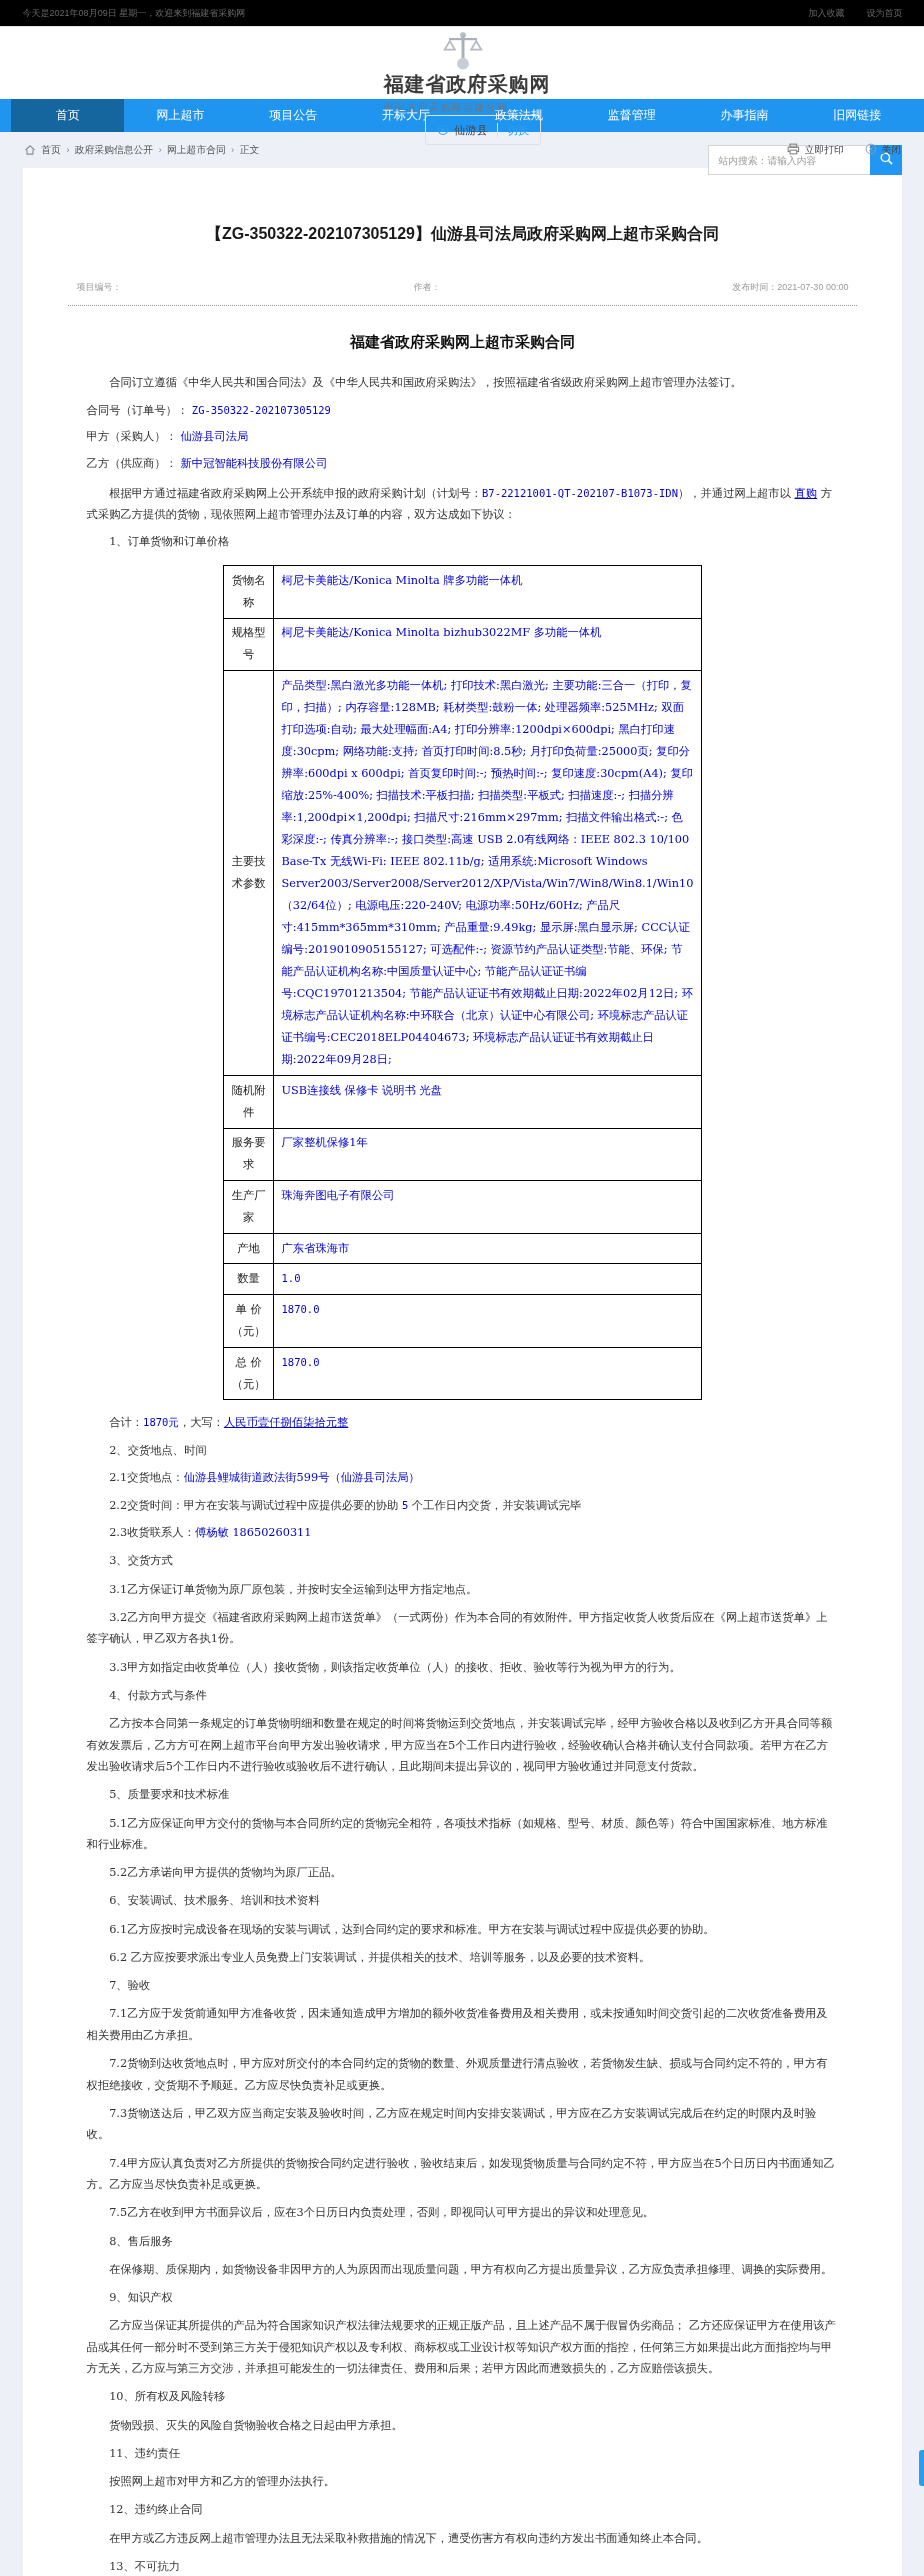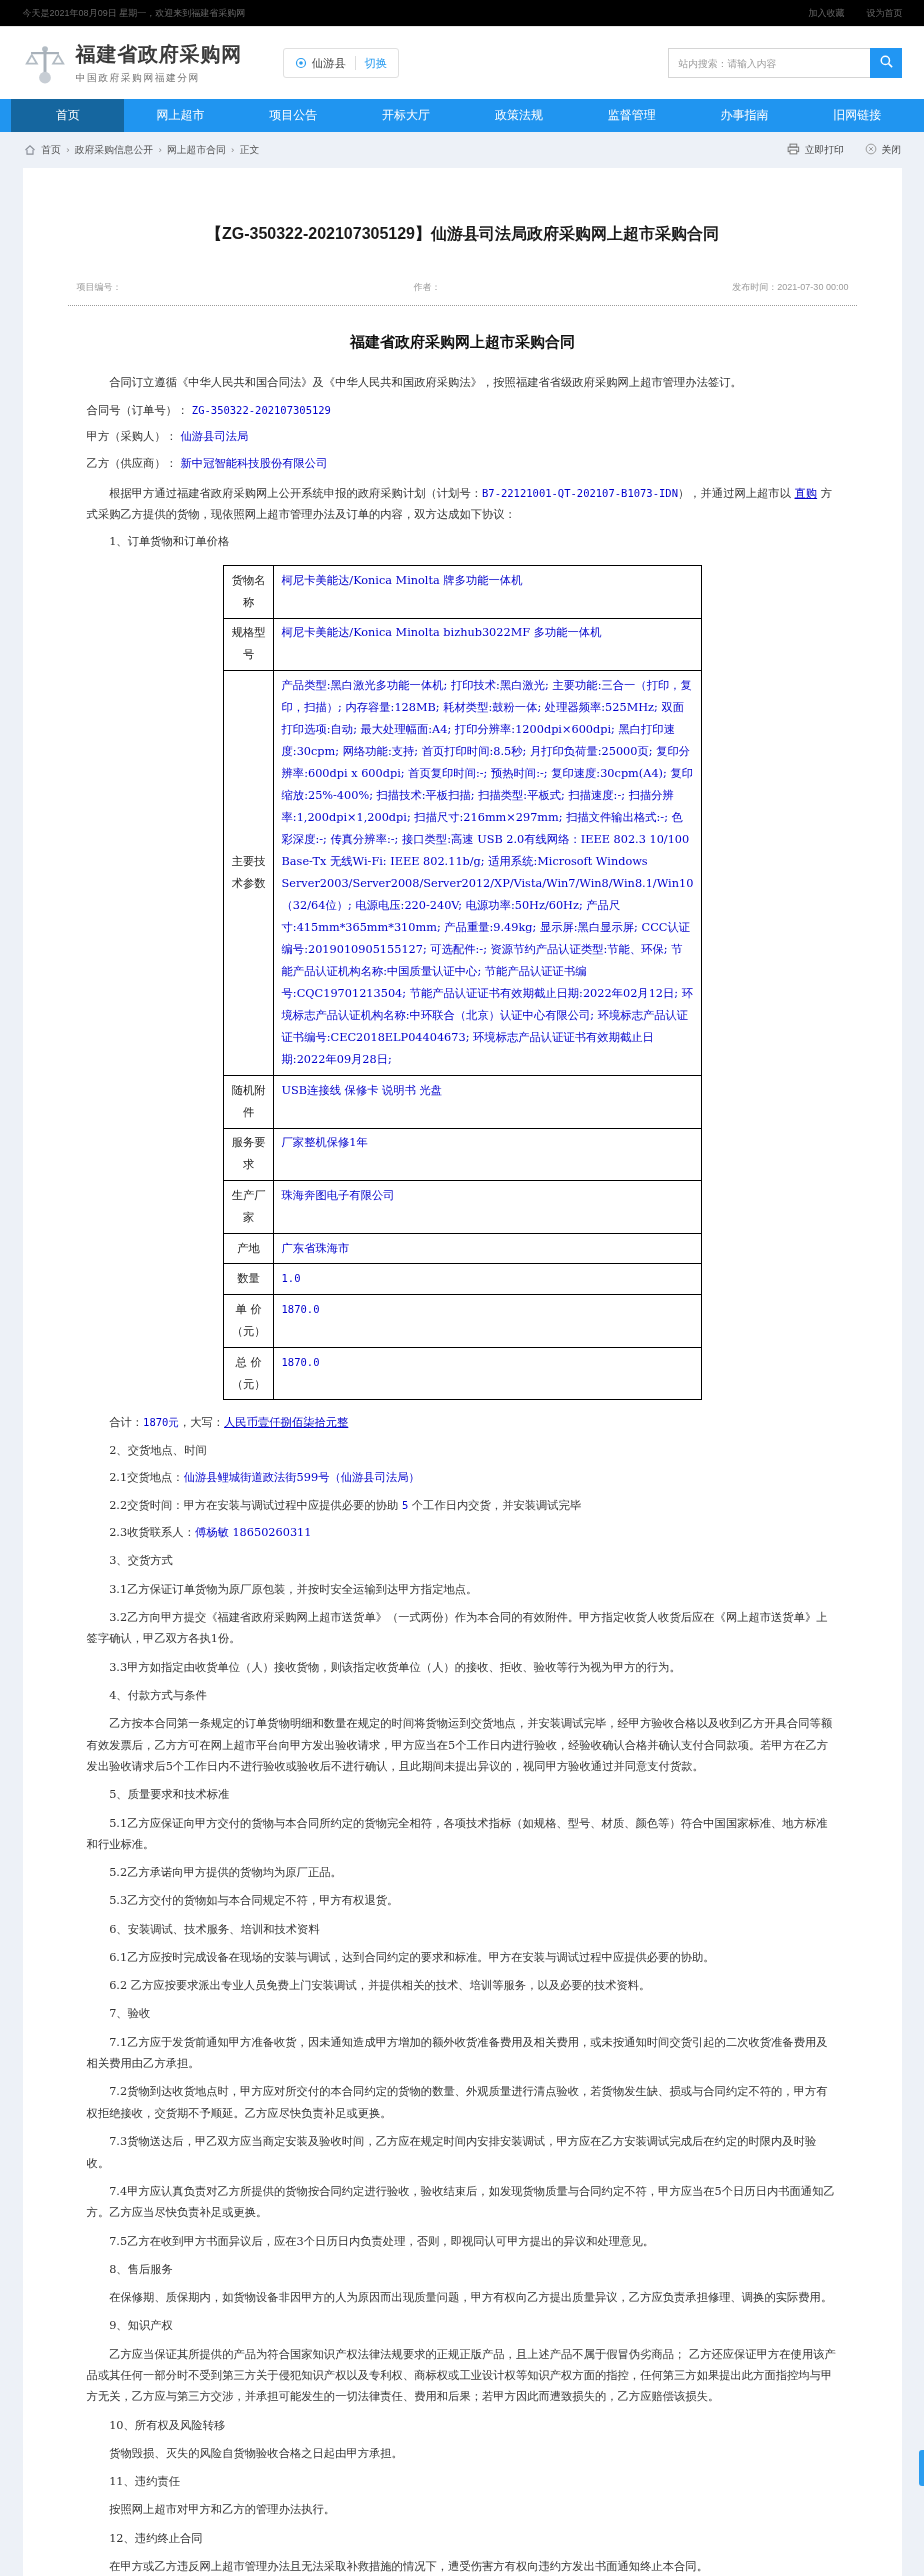--- a/index.html
+++ b/index.html
@@ -5,31 +5,31 @@
   * { box-sizing: border-box; }
   html,body { margin:0; padding:0; }
   body { width:925px; background:#fff; font-family:"Liberation Sans",sans-serif; position:relative; }
 
   
   .topbar { height:27px; background:#000000; border-bottom:0.8px solid #e6e6e6; font-size:9px; color:#666; }
   .topbar-inner { display:flex; justify-content:space-between; align-items:center; height:100%; padding:0 22.6px; }
   .topbar-links a { color:#666; margin-left:19.5px; text-decoration:none; cursor:pointer;margin-top:40px; }
 
   
-  .site-header { height:72px; background:#fff; display:flex; align-items:center; padding:0 22.6px; }
+  .site-header { height:72px; background:#fff; display:flex; align-items:center; padding:0 22.6px;flex-direction:column; }
   .logo { width:44px; height:44px; flex:0 0 auto; }
   .site-titles { margin-left:9px; }
   .site-title { font-size:20px; font-weight:bold; color:#3a3a3a; letter-spacing:0.8px; }
   .site-subtitle { font-size:9.8px; color:#757575; margin-top:3.8px; letter-spacing:1.5px; }
   .location-box { display:flex; align-items:center; border:0.8px solid #e0e0e0; border-radius:3px; padding:6.8px 10.5px; margin-left:41px; font-size:11.3px; color:#444; }
   .location-box .pin { margin-right:5.3px; display:flex; }
   .loc-divider { width:0.8px; height:13.5px; background:#ddd; margin:0 9px; }
   .switch-link { color:#2b9df0; cursor:pointer; }
   .search-box { margin-left:auto; display:flex; align-items:center; }
-  .search-input { width:202px; height:30px; border:0.8px solid #d5d5d5; border-right:none; padding:0 9px; font-size:9.8px; color:#333; outline:none; }
+  .search-input { width:162px; height:30px; border:0.8px solid #d5d5d5; border-right:none; padding:0 9px; font-size:9.8px; color:#333; outline:none; }
   .search-input::placeholder { color:#9a9a9a; }
   .search-btn { width:32px; height:30px; background:#2196f3; border:none; display:flex; align-items:center; justify-content:center; cursor:pointer; }
 
   
   .nav { height:33px; background:#2095f0; display:flex; padding:0 11.3px; }
   .nav-item { width:113px; display:flex; align-items:center; justify-content:center; color:#fff; font-size:12px; text-decoration:none; cursor:pointer; }
   .nav-item.active { background:#15669f; }
 
   
   .page-bg { background:#edf1f7; padding-bottom:32px; }
@@ -262,21 +262,20 @@
       <div class="terms">
           <p class="term">3、交货方式</p>
           <p class="term">3.1乙方保证订单货物为原厂原包装，并按时安全运输到达甲方指定地点。</p>
           <p class="term">3.2乙方向甲方提交《福建省政府采购网上超市送货单》（一式两份）作为本合同的有效附件。甲方指定收货人收货后应在《网上超市送货单》上签字确认，甲乙双方各执1份。</p>
           <p class="term">3.3甲方如指定由收货单位（人）接收货物，则该指定收货单位（人）的接收、拒收、验收等行为视为甲方的行为。</p>
           <p class="term">4、付款方式与条件</p>
           <p class="term">乙方按本合同第一条规定的订单货物明细和数量在规定的时间将货物运到交货地点，并安装调试完毕，经甲方验收合格以及收到乙方开具合同等额有效发票后，乙方方可在网上超市平台向甲方发出验收请求，甲方应当在5个工作日内进行验收，经验收确认合格并确认支付合同款项。若甲方在乙方发出验收请求后5个工作日内不进行验收或验收后不进行确认，且此期间未提出异议的，视同甲方验收通过并同意支付货款。</p>
           <p class="term">5、质量要求和技术标准</p>
           <p class="term">5.1乙方应保证向甲方交付的货物与本合同所约定的货物完全相符，各项技术指标（如规格、型号、材质、颜色等）符合中国国家标准、地方标准和行业标准。</p>
           <p class="term">5.2乙方承诺向甲方提供的货物均为原厂正品。</p>
-          <p class="term">5.3乙方交付的货物如与本合同规定不符，甲方有权退货。</p>
           <p class="term">6、安装调试、技术服务、培训和技术资料</p>
           <p class="term">6.1乙方应按时完成设备在现场的安装与调试，达到合同约定的要求和标准。甲方在安装与调试过程中应提供必要的协助。</p>
           <p class="term">6.2 乙方应按要求派出专业人员免费上门安装调试，并提供相关的技术、培训等服务，以及必要的技术资料。</p>
           <p class="term">7、验收</p>
           <p class="term">7.1乙方应于发货前通知甲方准备收货，因未通知造成甲方增加的额外收货准备费用及相关费用，或未按通知时间交货引起的二次收货准备费用及相关费用由乙方承担。</p>
           <p class="term">7.2货物到达收货地点时，甲方应对所交付的本合同约定的货物的数量、外观质量进行清点验收，若货物发生缺、损或与合同约定不符的，甲方有权拒绝接收，交货期不予顺延。乙方应尽快负责补足或更换。</p>
           <p class="term">7.3货物送达后，甲乙双方应当商定安装及验收时间，乙方应在规定时间内安排安装调试，甲方应在乙方安装调试完成后在约定的时限内及时验收。</p>
           <p class="term">7.4甲方应认真负责对乙方所提供的货物按合同约定进行验收，验收结束后，如发现货物质量与合同约定不符，甲方应当在5个日历日内书面通知乙方。乙方应当尽快负责补足或更换。</p>
           <p class="term">7.5乙方在收到甲方书面异议后，应在3个日历日内负责处理，否则，即视同认可甲方提出的异议和处理意见。</p>
           <p class="term">8、售后服务</p>

